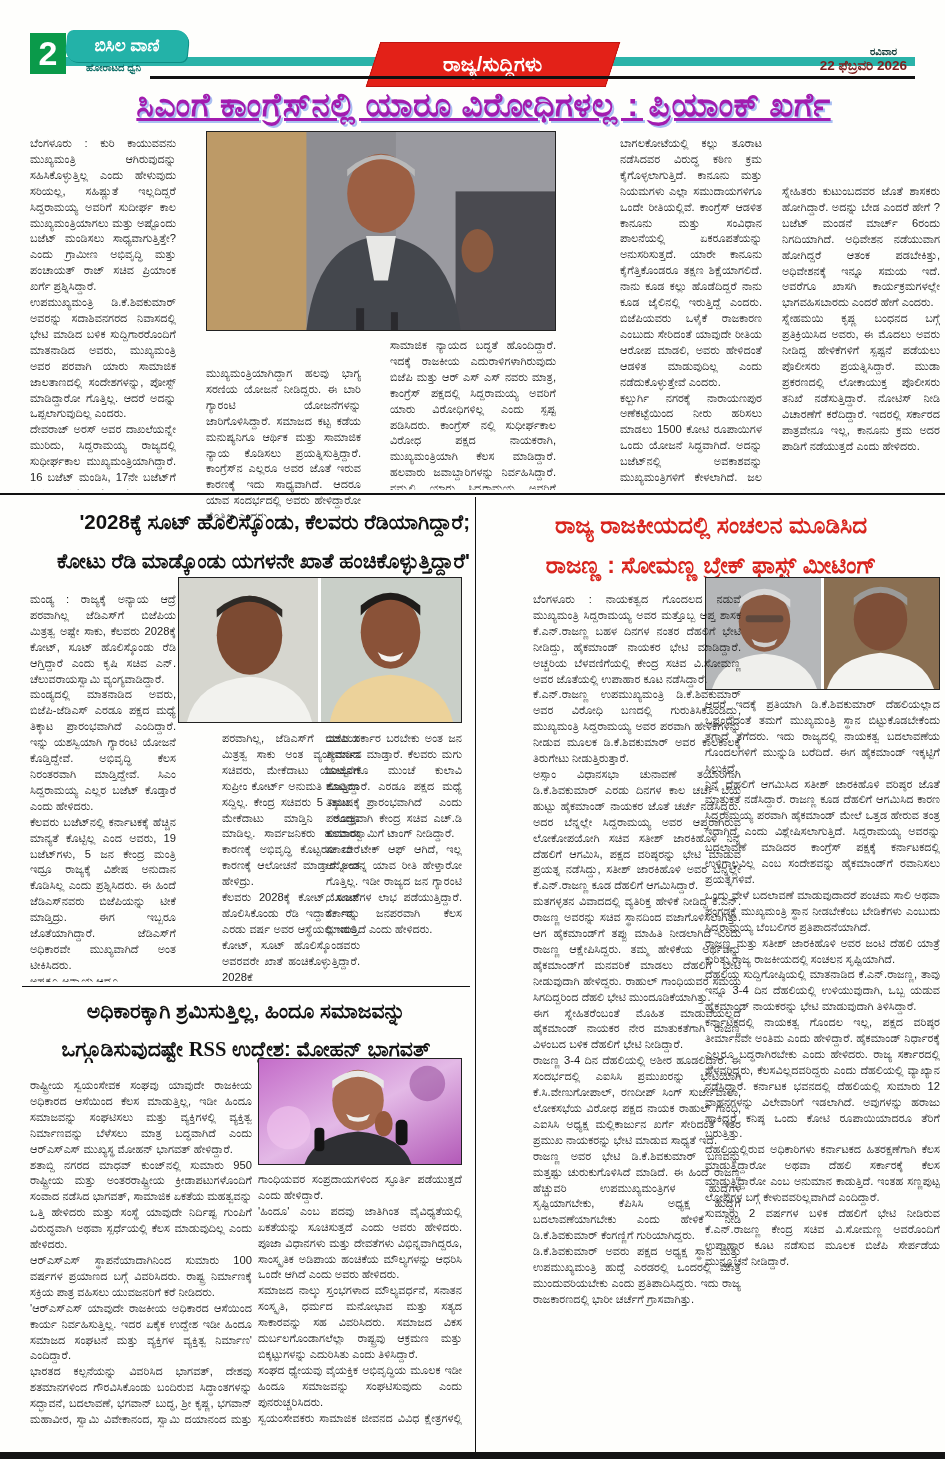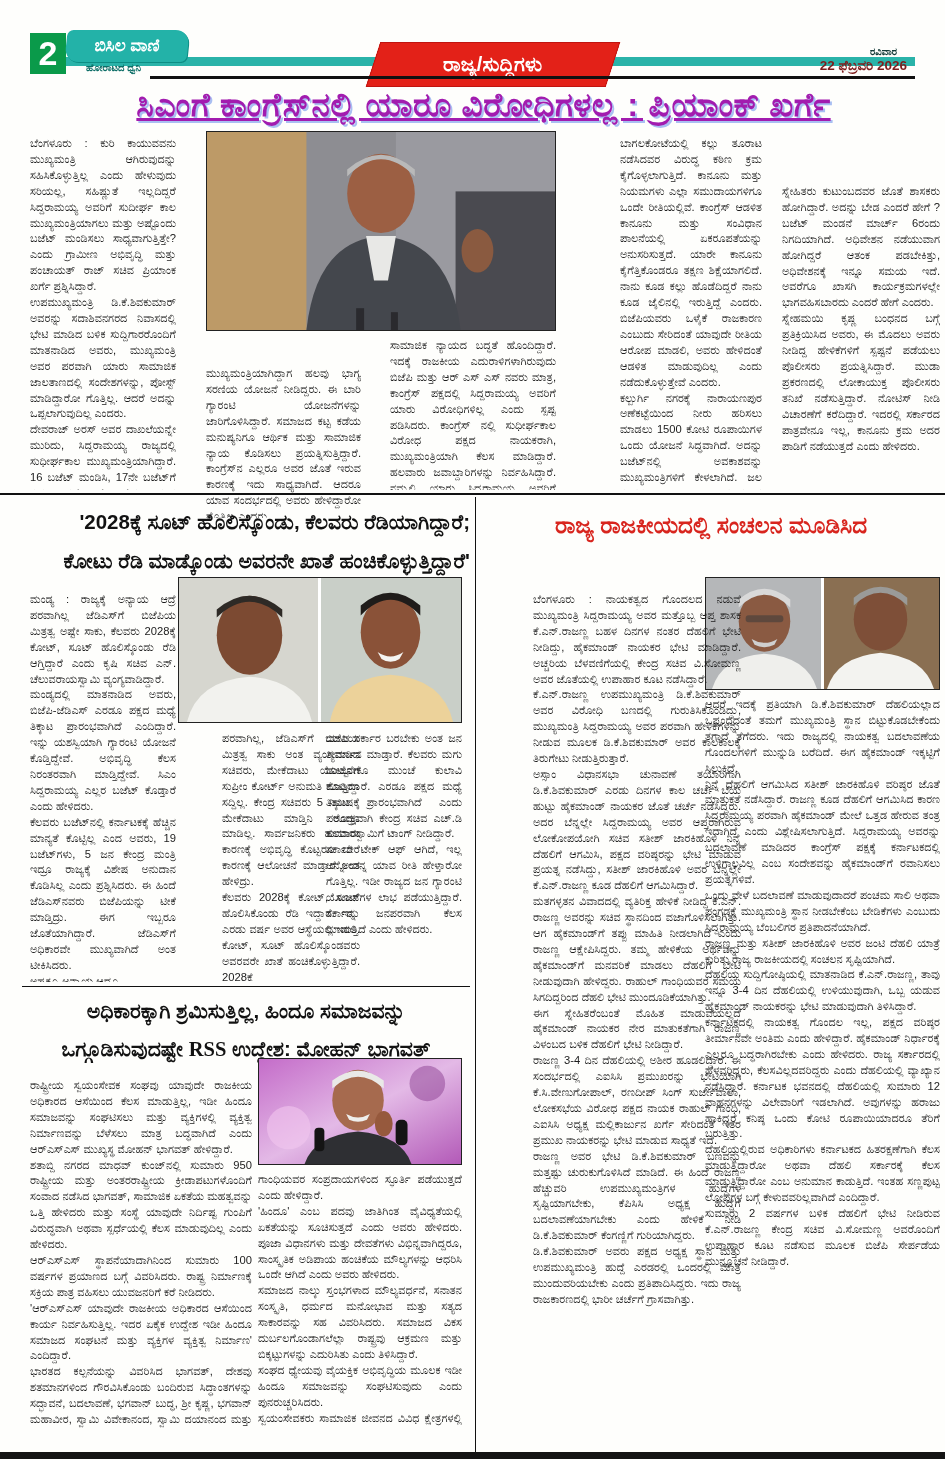--- a/index.html
+++ b/index.html
@@ -93,21 +93,21 @@
 ಶಾಸಕರ ವಿಶೇಷ ಪ್ರಜಾಸಕ್ತಿ ಆಕ್ಷೇಪ ವ್ಯಕ್ತಪಡಿಸುವುದು ಸರಿಯಲ್ಲ. ವಾಸಯೋಗ</div>
   <div class="col" style="left:782px;top:149px;width:158px;height:354px;margin-top:35px;">ಸ್ನೇಹಿತರು ಕುಟುಂಬದವರ ಜೊತೆ ಶಾಸಕರು ಹೋಗಿದ್ದಾರೆ. ಅದನ್ನು ಬೇಡ ಎಂದರೆ ಹೇಗೆ ? ಬಜೆಟ್ ಮಂಡನೆ ಮಾರ್ಚ್ 6ರಂದು ನಿಗದಿಯಾಗಿದೆ. ಅಧಿವೇಶನ ನಡೆಯುವಾಗ ಹೋಗಿದ್ದರೆ ಆತಂಕ ಪಡಬೇಕಿತ್ತು, ಅಧಿವೇಶನಕ್ಕೆ ಇನ್ನೂ ಸಮಯ ಇದೆ. ಅವರೆಗೂ ಖಾಸಗಿ ಕಾರ್ಯಕ್ರಮಗಳಲ್ಲೇ ಭಾಗವಹಿಸಬಾರದು ಎಂದರೆ ಹೇಗೆ ಎಂದರು.
 ಸ್ನೇಹಮಯಿ ಕೃಷ್ಣ ಬಂಧನದ ಬಗ್ಗೆ ಪ್ರತಿಕ್ರಿಯಿಸಿದ ಅವರು, ಈ ಮೊದಲು ಅವರು ನೀಡಿದ್ದ ಹೇಳಿಕೆಗಳಿಗೆ ಸ್ಪಷ್ಟನೆ ಪಡೆಯಲು ಪೊಲೀಸರು ಪ್ರಯತ್ನಿಸಿದ್ದಾರೆ. ಮುಡಾ ಪ್ರಕರಣದಲ್ಲಿ ಲೋಕಾಯುಕ್ತ ಪೊಲೀಸರು ತನಿಖೆ ನಡೆಸುತ್ತಿದ್ದಾರೆ. ನೋಟಿಸ್ ನೀಡಿ ವಿಚಾರಣೆಗೆ ಕರೆದಿದ್ದಾರೆ. ಇದರಲ್ಲಿ ಸರ್ಕಾರದ ಪಾತ್ರವೇನೂ ಇಲ್ಲ, ಕಾನೂನು ಕ್ರಮ ಅದರ ಪಾಡಿಗೆ ನಡೆಯುತ್ತದೆ ಎಂದು ಹೇಳಿದರು.</div>
 
   <div class="hrule" style="left:0;top:493px;width:945px;height:2px;"></div>
   <div class="vrule" style="left:475px;top:497px;width:1px;height:955px;"></div>
   <div class="hrule" style="left:22px;top:986px;width:448px;height:1px;"></div>
 
   <div class="mid-left-headline">
     <div>'2028ಕ್ಕೆ ಸೂಟ್ ಹೊಲಿಸ್ಕೊಂಡು, ಕೆಲವರು ರೆಡಿಯಾಗಿದ್ದಾರೆ;</div>
-    <div>ಕೋಟು ರೆಡಿ ಮಾಡ್ಕೊಂಡು ಅವರನೇ ಖಾತೆ ಹಂಚಿಕೊಳ್ಳುತ್ತಿದ್ದಾರೆ'</div>
+    <div>ಕೋಟು ರೆಡಿ ಮಾಡ್ಕೊಂಡು ಯಗಳನೇ ಖಾತೆ ಹಂಚಿಕೊಳ್ಳುತ್ತಿದ್ದಾರೆ'</div>
   </div>
 
   <div class="photo" style="left:178px;top:577px;width:284px;height:146px;">
     <svg viewBox="0 0 284 146" preserveAspectRatio="none">
       <rect x="0" y="0" width="142" height="146" fill="#d6d6cf"></rect>
       <rect x="142" y="0" width="142" height="146" fill="#c9cfc8"></rect>
       <ellipse cx="71" cy="58" rx="33" ry="40" fill="#7c4a32"></ellipse>
       <path d="M38 40 Q71 8 104 40 L104 32 Q71 4 38 32 Z" fill="#2e2a26"></path>
       <path d="M8 146 Q18 104 71 100 Q124 104 134 146 Z" fill="#f2f2ee"></path>
       <ellipse cx="213" cy="55" rx="30" ry="37" fill="#8a5238"></ellipse>
@@ -122,20 +122,21 @@
 ಮಂಡ್ಯದಲ್ಲಿ ಮಾತನಾಡಿದ ಅವರು, ಬಿಜೆಪಿ-ಜೆಡಿಎಸ್ ಎರಡೂ ಪಕ್ಷದ ಮಧ್ಯೆ ತಿಕ್ಕಾಟ ಪ್ರಾರಂಭವಾಗಿದೆ ಎಂದಿದ್ದಾರೆ. ಇನ್ನು ಯಶಸ್ವಿಯಾಗಿ ಗ್ಯಾರಂಟಿ ಯೋಜನೆ ಕೊಡ್ತಿದ್ದೇವೆ. ಅಭಿವೃದ್ಧಿ ಕೆಲಸ ನಿರಂತರವಾಗಿ ಮಾಡ್ತಿದ್ದೇವೆ. ಸಿಎಂ ಸಿದ್ದರಾಮಯ್ಯ ಎಲ್ಲರ ಬಜೆಟ್ ಕೊಡ್ತಾರೆ ಎಂದು ಹೇಳಿದರು.
 ಕೆಲವರು ಬಜೆಟ್‌ನಲ್ಲಿ ಕರ್ನಾಟಕಕ್ಕೆ ಹೆಚ್ಚಿನ ಮಾನ್ಯತೆ ಕೊಟ್ಟಿಲ್ಲ ಎಂದ ಅವರು, 19 ಬಜೆಟ್‌ಗಳು, 5 ಜನ ಕೇಂದ್ರ ಮಂತ್ರಿ ಇದ್ರೂ ರಾಜ್ಯಕ್ಕೆ ವಿಶೇಷ ಅನುದಾನ ಕೊಡಿಸಿಲ್ಲ ಎಂದು ಪ್ರಶ್ನಿಸಿದರು. ಈ ಹಿಂದೆ ಜೆಡಿಎಸ್‌ನವರು ಬಿಜೆಪಿಯನ್ನು ಟೀಕೆ ಮಾಡ್ತಿದ್ರು. ಈಗ ಇಬ್ಬರೂ ಜೊತೆಯಾಗಿದ್ದಾರೆ. ಜೆಡಿಎಸ್‌ಗೆ ಅಧಿಕಾರವೇ ಮುಖ್ಯವಾಗಿದೆ ಅಂತ ಟೀಕಿಸಿದರು.
 ಅಷ್ಟಕ್ಕೂ ಅನ್ಯಾಯ ಆದ್ರೂ</div>
   <div class="col" style="left:178px;top:731px;width:138px;height:250px;margin-left:44px;">ಪರವಾಗಿಲ್ಲ, ಜೆಡಿಎಸ್‌ಗೆ ಬಿಜೆಪಿಯ ಮಿತ್ರತ್ವ ಸಾಕು ಅಂತ ವ್ಯಂಗ್ಯವಾಡಿದ ಸಚಿವರು, ಮೇಕೆದಾಟು ಯೋಜನೆಗೆ ಸುಪ್ರೀಂ ಕೋರ್ಟ್ ಅನುಮತಿ ಕೊಟ್ಟರೂ ಸದ್ದಿಲ್ಲ. ಕೇಂದ್ರ ಸಚಿವರು 5 ನಿಮಿಷಕ್ಕೆ ಮೇಕೆದಾಟು ಮಾಡ್ತಿನಿ ಅಂದ್ರೂ ಮಾಡಿಲ್ಲ. ಸಾರ್ವಜನಿಕರು ಹಲವಾರು ಕಾರಣಕ್ಕೆ ಅಭಿವೃದ್ಧಿ ಕೊಟ್ಟರೂ ಬೇರೆ ಕಾರಣಕ್ಕೆ ಆಲೋಚನೆ ಮಾಡ್ತಾರೆ ಅಂತ ಹೇಳಿದ್ರು.
 ಕೆಲವರು 2028ಕ್ಕೆ ಕೋಟ್, ಸೂಟ್ ಹೊಲಿಸಿಕೊಂಡು ರೆಡಿ ಇದ್ದಾರೆ. ಇನ್ನು ಎರಡು ವರ್ಷ ಅವರ ಆಸ್ಥೆಯಲ್ಲಿ ಇರಲಿ. ಕೋಟ್, ಸೂಟ್ ಹೊಲಿಸ್ಕೊಂಡವರು ಅವರವರೇ ಖಾತೆ ಹಂಚಿಕೊಳ್ಳುತ್ತಿದ್ದಾರೆ. 2028ಕ್ಕೆ</div>
   <div class="col" style="left:326px;top:731px;width:136px;height:250px;">ಯಾವ ಸರ್ಕಾರ ಬರಬೇಕು ಅಂತ ಜನ ತೀರ್ಮಾನ ಮಾಡ್ತಾರೆ. ಕೆಲವರು ಮಗು ಹುಟ್ಟೋಕೂ ಮುಂಚೆ ಕುಲಾವಿ ಮಾಡ್ತಿದ್ದಾರೆ. ಎರಡೂ ಪಕ್ಷದ ಮಧ್ಯೆ ತಿಕ್ಕಾಟ ಪ್ರಾರಂಭವಾಗಿದೆ ಎಂದು ಪರೋಕ್ಷವಾಗಿ ಕೇಂದ್ರ ಸಚಿವ ಎಚ್.ಡಿ ಕುಮಾರಸ್ವಾಮಿಗೆ ಟಾಂಗ್ ನೀಡಿದ್ದಾರೆ.
 ಸರ್ಕಾರ ಟೇಕ್ ಆಫ್ ಆಗಿದೆ, ಇಲ್ಲ ಅನ್ನೋದನ್ನ ಯಾವ ರೀತಿ ಹೇಳ್ತಾರೋ ಗೊತ್ತಿಲ್ಲ. ಇಡೀ ರಾಜ್ಯದ ಜನ ಗ್ಯಾರಂಟಿ ಯೋಜನೆಗಳ ಲಾಭ ಪಡೆಯುತ್ತಿದ್ದಾರೆ. ಸರ್ಕಾರ ಜನಪರವಾಗಿ ಕೆಲಸ ಮಾಡುತ್ತಿದೆ ಎಂದು ಹೇಳಿದರು.</div>
 
   <div class="mid-right-headline">
     <div>ರಾಜ್ಯ ರಾಜಕೀಯದಲ್ಲಿ ಸಂಚಲನ ಮೂಡಿಸಿದ</div>
+    <div>ರಾಜಣ್ಣ : ಸೋಮಣ್ಣ ಬ್ರೇಕ್ ಫಾಸ್ಟ್ ಮೀಟಿಂಗ್</div>
   </div>
 
   <div class="photo" style="left:705px;top:577px;width:235px;height:113px;">
     <svg viewBox="0 0 235 113" preserveAspectRatio="none">
       <rect x="0" y="0" width="118" height="113" fill="#b5b7b9"></rect>
       <rect x="118" y="0" width="117" height="113" fill="#8a6f52"></rect>
       <ellipse cx="59" cy="44" rx="26" ry="31" fill="#8a5a42"></ellipse>
       <path d="M33 30 Q59 4 85 30 L85 22 Q59 0 33 22 Z" fill="#d9d9d9"></path>
       <rect x="40" y="38" width="38" height="7" rx="3" fill="#3a3a3a" opacity="0.55"></rect>
       <path d="M46 62 Q59 70 72 62 L69 68 Q59 73 49 68 Z" fill="#cfcfcf"></path>

